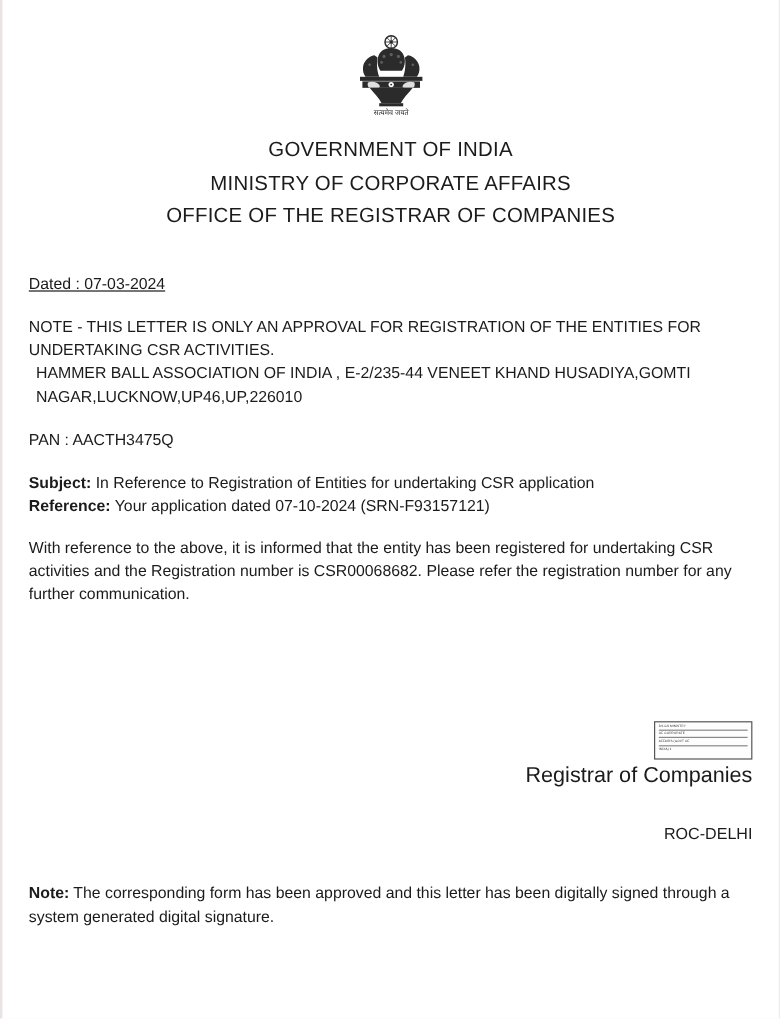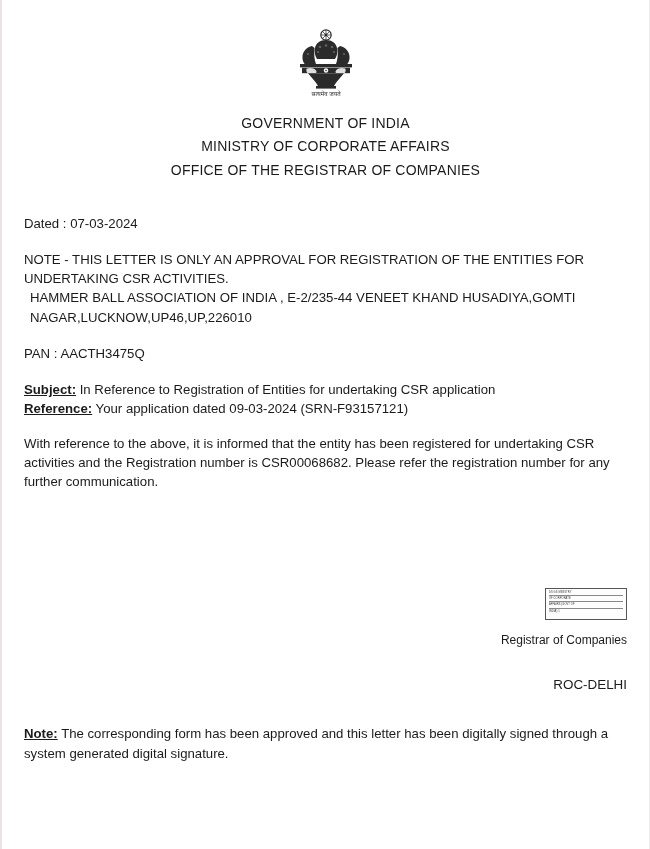--- a/index.html
+++ b/index.html
@@ -44,33 +44,33 @@
     display: inline-block;
     width: 72px;
     height: 76px;
     position: relative;
   }
   .emblem svg { display: block; }
 
   .gov-lines {
     text-align: center;
     margin-top: 6px;
-    font-size: 14px;
+    font-size: 17px;
     letter-spacing: 0.2px;
   }
   .gov-lines div {
     margin: 3px 0;
   }
 
   
   .block {
     margin-top: 17px;
   }
-  .dated { margin-top: 34px; }
-  .bold { font-weight: bold; text-decoration: underline; }
+  .dated { margin-top: 34px; text-decoration: underline; }
+  .bold { font-weight: bold; }
   .indent1 { padding-left: 6px; }
 
   .sirmadam { margin-top: 36px; }
   .para { margin-top: 16px; }
 
   
   .sig-area {
     margin-top: 96px;
     text-align: right;
   }
@@ -95,22 +95,22 @@
     letter-spacing: 0.1px;
   }
   .sig-box .rule {
     display: block;
     height: 1px;
     background: #888;
     margin: 1px 0 1px 0;
     width: 100%;
   }
   .registrar {
-    margin-top: 12px;
-    font-size: 12px;
+    margin-top: 0;
+    font-size: 18px;
   }
   .rocline {
     margin-top: 26px;
     font-size: 13.4px;
   }
 
   .note-final {
     margin-top: 30px;
     font-size: 13.2px;
     line-height: 1.5;
@@ -181,21 +181,21 @@
       <div class="tight indent1">HAMMER BALL ASSOCIATION OF INDIA , E-2/235-44 VENEET KHAND HUSADIYA,GOMTI NAGAR,LUCKNOW,UP46,UP,226010</div>
 
       <div class="block">PAN : AACTH3475Q</div>
 
       <div class="block">
         <span class="bold">Subject:</span>
         <span>In Reference to Registration of Entities for undertaking CSR application</span>
       </div>
       <div class="tight">
         <span class="bold">Reference:</span>
-        <span>Your application dated 09-03-2024 (SRN-F93157121)</span>
+        <span>Your application dated 07-10-2024 (SRN-F93157121)</span>
       </div>
 
 
       <div class="para">With reference to the above, it is informed that the entity has been registered for undertaking CSR activities and the Registration number is CSR00068682. Please refer the registration number for any further communication.</div>
 
       <div class="sig-area">
         <span class="sig-box">
           <span class="sl">DS GS MINISTRY</span>
           <span class="rule"></span>
           <span class="sl">OF CORPORATE</span>

